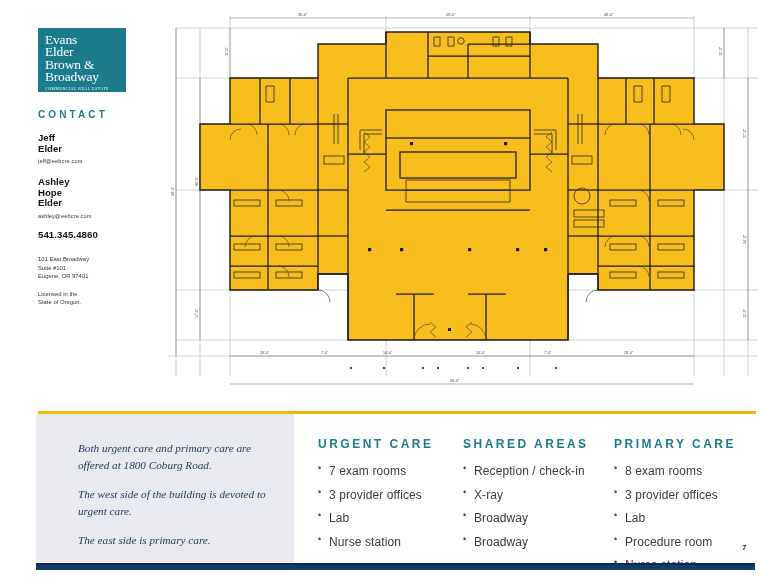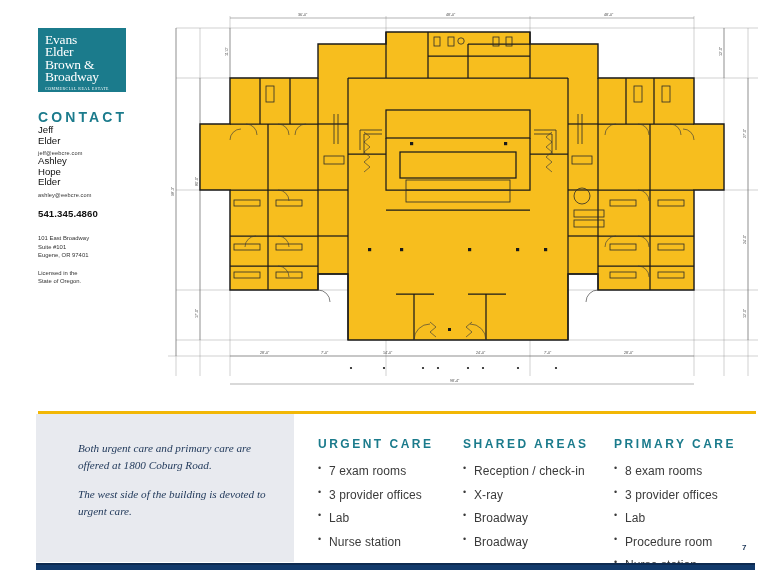--- a/index.html
+++ b/index.html
@@ -23,24 +23,24 @@
     font-family:"Liberation Serif", serif;
     font-size:13.5px;line-height:12.4px;font-weight:400;
     letter-spacing:-0.2px;display:block;
   }
   .logo-tag{
     font-family:"Liberation Serif", serif;
     font-size:3.9px;letter-spacing:0.55px;margin-top:3.5px;display:block;
     white-space:nowrap;
   }
   .contact-hd{
-    margin-top:17px;color:#1B7B8C;font-size:14px;font-weight:700;
+    margin-top:17px;color:#1B7B8C;font-size:10px;font-weight:700;
     letter-spacing:3.1px;
   }
-  .nm{font-size:9.6px;font-weight:400;color:#111;line-height:10.6px;}
+  .nm{margin-top:13px;font-size:9.6px;font-weight:700;color:#111;line-height:10.6px;}
   .em{margin-top:4px;font-size:5.6px;color:#333;letter-spacing:0.15px;}
   .ph{margin-top:10px;font-size:9.6px;font-weight:700;color:#111;letter-spacing:0.1px;}
   .addr{margin-top:15px;font-size:5.9px;color:#333;line-height:8.6px;}
   .lic{margin-top:9px;font-size:5.9px;color:#333;line-height:8.6px;}
   
   .plan-wrap{position:absolute;left:120px;top:4px;width:640px;height:400px;}
   
   .rule{position:absolute;left:20px;top:411px;width:718px;height:3px;background:#F2B705;}
   .graypanel{position:absolute;left:18px;top:414px;width:258px;height:148px;background:#E8EAEF;}
   .blurb{position:absolute;left:60px;top:440px;width:205px;
@@ -333,20 +333,21 @@
       </g>
     </svg>
   </div>
 
   <div class="rule"></div>
   <div class="graypanel"></div>
 
   <div class="blurb">
     <p>Both urgent care and primary care are offered at 1800 Coburg Road.</p>
     <p>The west side of the building is devoted to urgent care.</p>
+    <p>The east side is primary care.</p>
   </div>
 
   <div class="cols">
 
     <div class="col c1">
       <div class="colhd">URGENT CARE</div>
       <ul class="ul">
         <li>7 exam rooms</li>
         <li>3 provider offices</li>
         <li>Lab</li>

